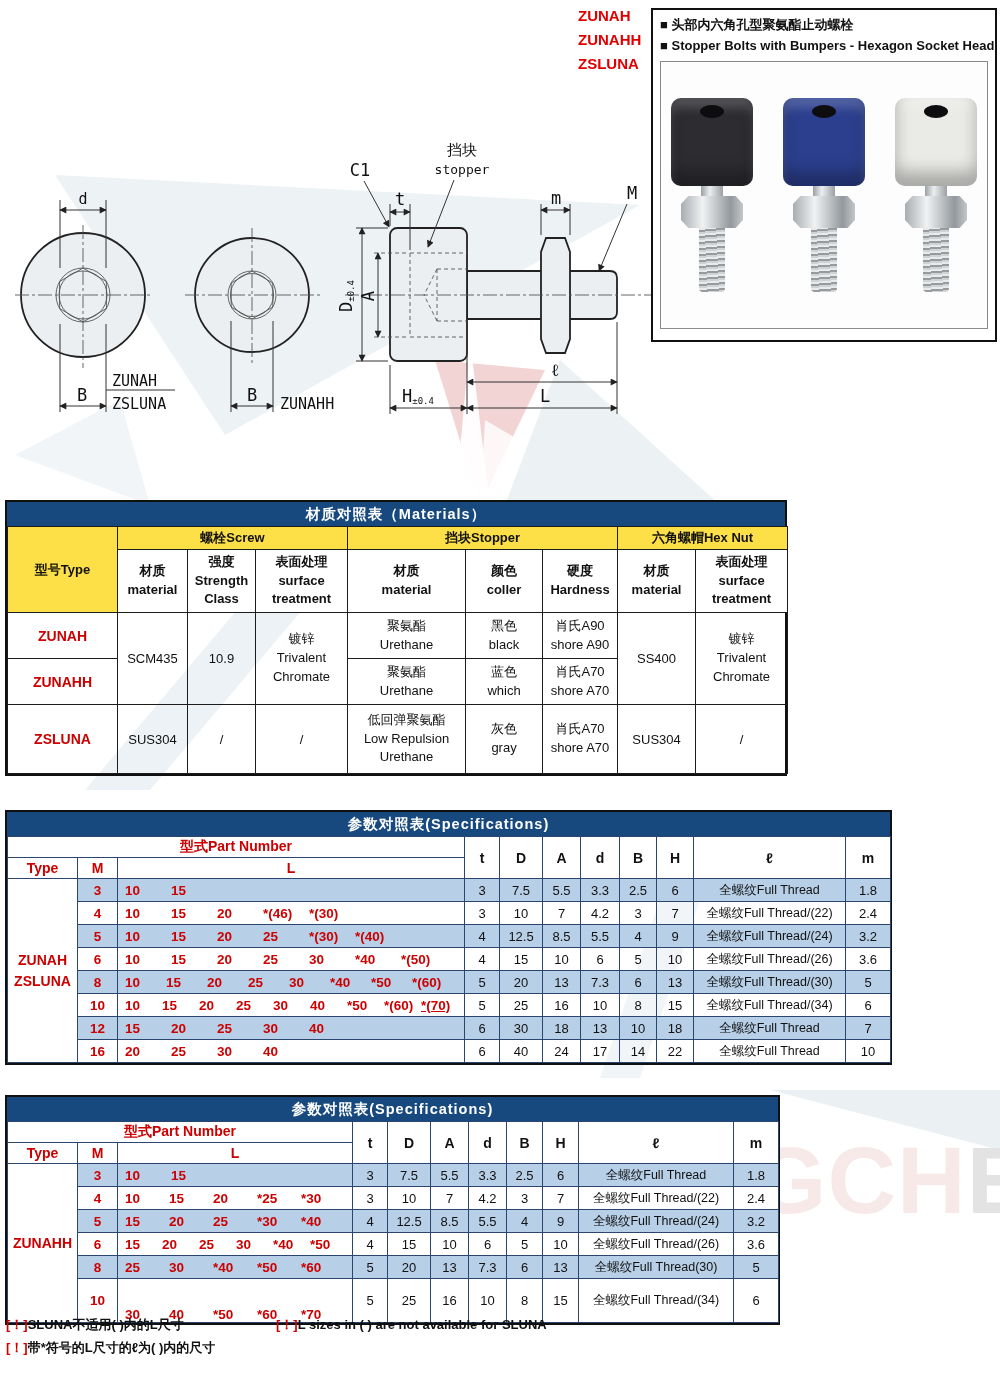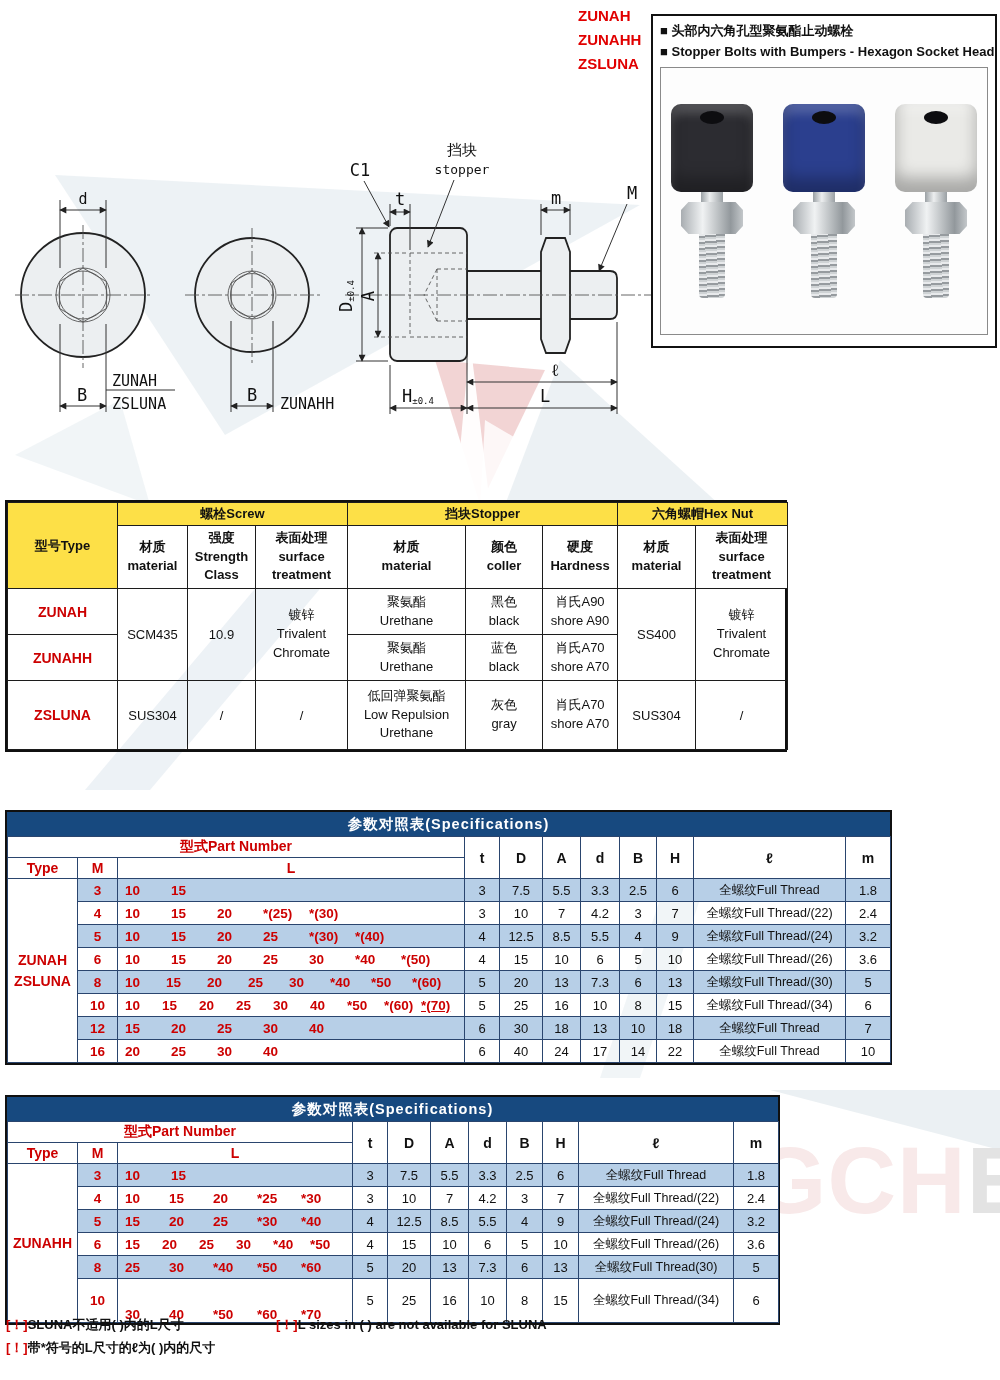--- a/index.html
+++ b/index.html
@@ -5,21 +5,21 @@
   html,body{margin:0;padding:0;}
   body{width:1000px;height:1380px;position:relative;background:#fff;overflow:hidden;
        font-family:"Liberation Sans",sans-serif;color:#111;}
   .abs{position:absolute;}
   
   #wm-svg{position:absolute;left:0;top:0;z-index:0;}
   #wm-text{position:absolute;left:298px;top:1118px;z-index:0;font-size:95px;font-weight:bold;
            letter-spacing:1px;white-space:nowrap;}
   
   #models{left:578px;top:4px;z-index:2;color:#e10000;font-weight:bold;font-size:15px;line-height:24px;}
-  #infobox{left:651px;top:14px;width:346px;height:334px;border:2px solid #111;background:#fff;
+  #infobox{left:651px;top:8px;width:346px;height:334px;border:2px solid #111;background:#fff;
            padding:4px 7px;box-sizing:border-box;z-index:2;}
   .bullet{font-size:13px;font-weight:bold;line-height:21px;white-space:nowrap;}
   #photo{margin-top:5px;height:266px;border:1px solid #8a8a8a;background:#fdfdfd;
          display:flex;justify-content:center;align-items:center;gap:30px;}
   .bolt{display:flex;flex-direction:column;align-items:center;}
   .bumper{width:82px;height:88px;border-radius:10px;position:relative;
           box-shadow:inset 0 -14px 16px rgba(0,0,0,.28), inset 0 10px 10px rgba(255,255,255,.18);}
   .bhole{position:absolute;left:50%;top:7px;transform:translateX(-50%);
          width:24px;height:13px;border-radius:50%;background:#0d0d10;}
   .collar{width:22px;height:10px;background:linear-gradient(90deg,#9aa0a4,#eceeef 40%,#9aa0a4);}
@@ -223,20 +223,21 @@
 
     <line x1="390" y1="365" x2="390" y2="414" class="dim"></line>
     <line x1="390" y1="408" x2="467" y2="408" class="dim" marker-start="url(#ar)" marker-end="url(#ar)"></line>
     <line x1="467" y1="408" x2="617" y2="408" class="dim" marker-start="url(#ar)" marker-end="url(#ar)"></line>
     <text x="418" y="402" text-anchor="middle" class="dlb"><tspan>H</tspan><tspan class="dls" dy="2">±0.4</tspan></text>
     <text x="545" y="402" text-anchor="middle" class="dlb">L</text>
   </g>
 </svg>
 
 <div id="materials" class="abs tblbox">
+  <div class="ttl">材质对照表（Materials）</div>
   <table>
     <colgroup>
       <col style="width:110px">
         <col style="width:70px">
         <col style="width:68px">
         <col style="width:92px">
       <col style="width:118px">
         <col style="width:77px">
         <col style="width:75px">
         <col style="width:78px">
@@ -286,21 +287,21 @@
       <td rowspan="2">SS400</td>
       <td rowspan="2" class="pre">镀锌
 Trivalent
 Chromate</td>
     </tr>
     <tr class="r2">
       <td class="model">ZUNAHH</td>
       <td class="pre">聚氨酯
 Urethane</td>
       <td class="pre">蓝色
-black</td>
+which</td>
       <td class="pre">肖氏A70
 shore A70</td>
     </tr>
     <tr class="r3">
       <td class="model">ZSLUNA</td>
       <td>SUS304</td>
       <td>/</td>
       <td>/</td>
       <td class="pre">低回弹聚氨酯
 Low Repulsion
@@ -362,21 +363,21 @@
           <td class="nc">7.5</td>
           <td class="nc">5.5</td>
           <td class="nc">3.3</td>
           <td class="nc">2.5</td>
           <td class="nc">6</td>
           <td class="tc">全螺纹Full Thread</td>
           <td class="nc">1.8</td>
         </tr>
         <tr>
           <td class="mc">4</td>
-          <td class="lc"><span style="min-width: 46px;">10</span><span style="min-width: 46px;">15</span><span style="min-width: 46px;">20</span><span style="min-width: 46px;">*(25)</span><span style="min-width: 46px;">*(30)</span></td>
+          <td class="lc"><span style="min-width: 46px;">10</span><span style="min-width: 46px;">15</span><span style="min-width: 46px;">20</span><span style="min-width: 46px;">*(46)</span><span style="min-width: 46px;">*(30)</span></td>
           <td class="nc">3</td>
           <td class="nc">10</td>
           <td class="nc">7</td>
           <td class="nc">4.2</td>
           <td class="nc">3</td>
           <td class="nc">7</td>
           <td class="tc">全螺纹Full Thread/(22)</td>
           <td class="nc">2.4</td>
         </tr>
         <tr class="blue">

